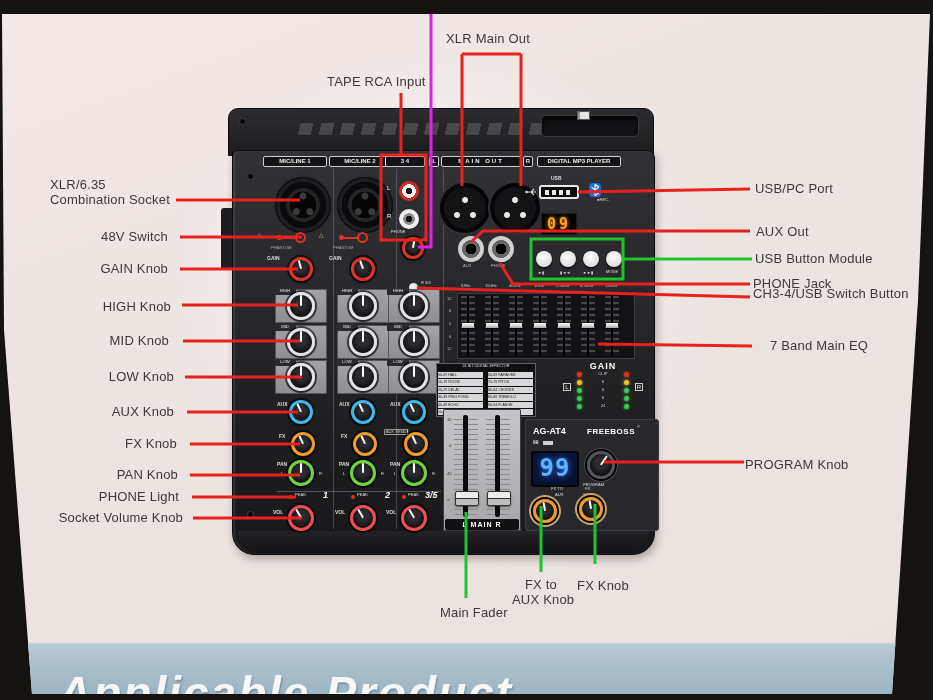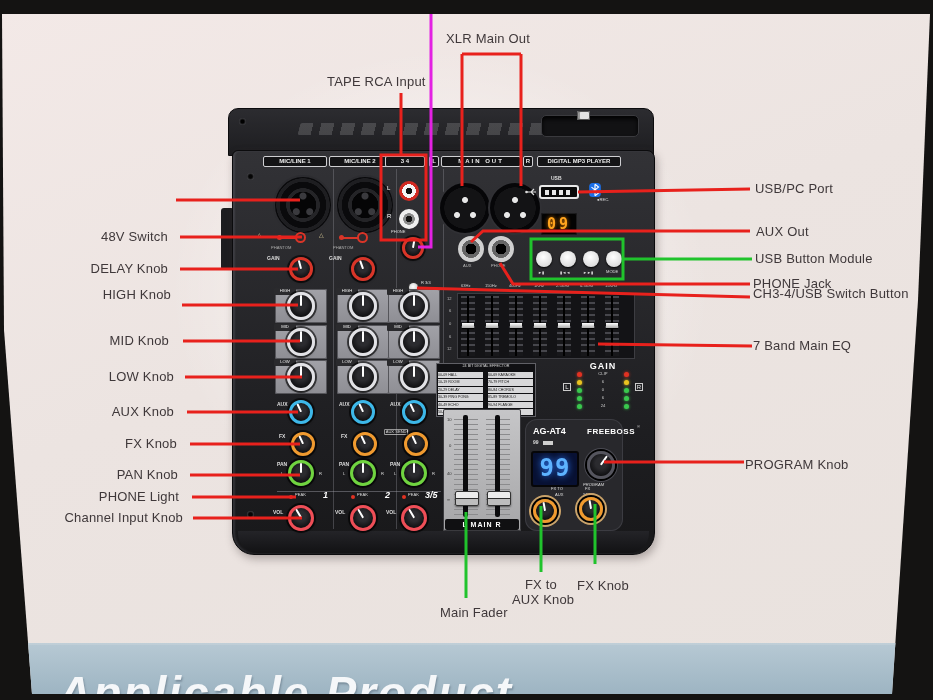--- a/index.html
+++ b/index.html
@@ -130,22 +130,22 @@
   .ftick{position:absolute;top:6px;width:24px;height:102px;
     background:repeating-linear-gradient(to bottom,transparent 0 4px,#8b8b8d 4px 5px);}
   .fslot{position:absolute;top:6px;width:5px;height:102px;background:#0b0b0d;border-radius:2px;}
   .fcap{position:absolute;width:22px;height:13px;background:linear-gradient(#ececec 0 45%,#2c2c2c 45% 55%,#bdbdbd 55% 100%);
     border:1px solid #333;border-radius:2px;box-shadow:0 1px 2px rgba(0,0,0,.5);}
   .fscale{position:absolute;color:#333;font-size:6px;transform:scale(.7);transform-origin:left top;}
   #fstrip{position:absolute;left:2px;top:110px;right:2px;height:11px;background:#101012;
     border-radius:2px;color:#fff;font-weight:700;font-size:7px;line-height:11px;text-align:center;
     letter-spacing:1px;}
   
-  #agpanel{position:absolute;left:292px;top:268px;width:98px;height:112px;background:#28282c;
-    border-radius:12px;box-shadow:inset 0 0 0 1px #3c3c42;}
+  #agpanel{position:absolute;left:292px;top:268px;width:134px;height:112px;background:#28282c;
+    border-radius:4px;box-shadow:inset 0 0 0 1px #3c3c42;}
   #bluedisp{position:absolute;left:6px;top:32px;width:44px;height:32px;background:#081133;
     border:2px solid #060608;border-radius:3px;color:#5db3ff;
     font-family:"DejaVu Sans Mono",monospace;font-weight:700;font-size:24px;line-height:30px;
     text-align:center;letter-spacing:1px;text-shadow:0 0 7px #2d7dff;}
   
   #disp00{position:absolute;left:308px;top:62px;width:36px;height:22px;background:#030303;
     border-radius:2px;color:#ffa41e;font-family:"DejaVu Sans Mono",monospace;font-weight:700;
     font-size:15px;line-height:22px;text-align:center;letter-spacing:3px;
     text-shadow:0 0 4px #d97800;box-shadow:inset 0 0 0 1px #1c1c1e;}
   #usbport{position:absolute;left:306px;top:34px;width:40px;height:14px;box-sizing:border-box;
@@ -481,38 +481,42 @@
       <path class="r" d="M500,263 L513,284 H750"></path>
       <path class="r" d="M417,288 L750,297"></path>
       <path class="r" d="M598,344 L752,346"></path>
       <path class="r" d="M604,462 H744"></path>
       <path class="g" d="M466,512 V598"></path>
       <path class="g" d="M541,506 V572"></path>
       <path class="g" d="M595,504 V564"></path>
       <path class="m" d="M431,12 V247 H418"></path>
     </svg>
 
+    <div class="lbl" style="left:50px;top:177px">
+      <div>XLR/6.35</div>
+      <div>Combination Socket</div>
+    </div>
     <div class="lbl ra" style="right:765px;top:229px">48V Switch</div>
-    <div class="lbl ra" style="right:765px;top:261px">DELAY Knob</div>
-    <div class="lbl ra" style="right:762px;top:287px">HIGH  Knob</div>
+    <div class="lbl ra" style="right:765px;top:261px">GAIN Knob</div>
+    <div class="lbl ra" style="right:762px;top:299px">HIGH  Knob</div>
     <div class="lbl ra" style="right:764px;top:333px">MID Knob</div>
     <div class="lbl ra" style="right:759px;top:369px">LOW Knob</div>
     <div class="lbl ra" style="right:759px;top:404px">AUX  Knob</div>
     <div class="lbl ra" style="right:756px;top:436px">FX  Knob</div>
     <div class="lbl ra" style="right:755px;top:467px">PAN Knob</div>
     <div class="lbl ra" style="right:754px;top:489px">PHONE Light</div>
-    <div class="lbl ra" style="right:750px;top:510px">Channel Input Knob</div>
+    <div class="lbl ra" style="right:750px;top:510px">Socket Volume Knob</div>
     <div class="lbl" style="left:327px;top:74px">TAPE RCA Input</div>
     <div class="lbl" style="left:446px;top:31px">XLR  Main Out</div>
     <div class="lbl" style="left:755px;top:181px">USB/PC Port</div>
     <div class="lbl" style="left:756px;top:224px">AUX Out</div>
     <div class="lbl" style="left:755px;top:251px">USB Button Module</div>
     <div class="lbl" style="left:753px;top:276px">PHONE Jack</div>
     <div class="lbl" style="left:753px;top:286px">CH3-4/USB Switch Button</div>
-    <div class="lbl" style="left:753px;top:338px">7 Band Main EQ</div>
+    <div class="lbl" style="left:770px;top:338px">7 Band Main EQ</div>
     <div class="lbl" style="left:745px;top:457px">PROGRAM Knob</div>
     <div class="lbl" style="left:440px;top:605px">Main Fader</div>
     <div class="lbl" style="left:512px;top:577px;width:58px;text-align:center">
       <div>FX to</div>
       <div>AUX Knob</div>
     </div>
     <div class="lbl" style="left:577px;top:578px">FX Knob</div>
 
     <div id="banner">
       <div class="txt">Applicable Product</div>

